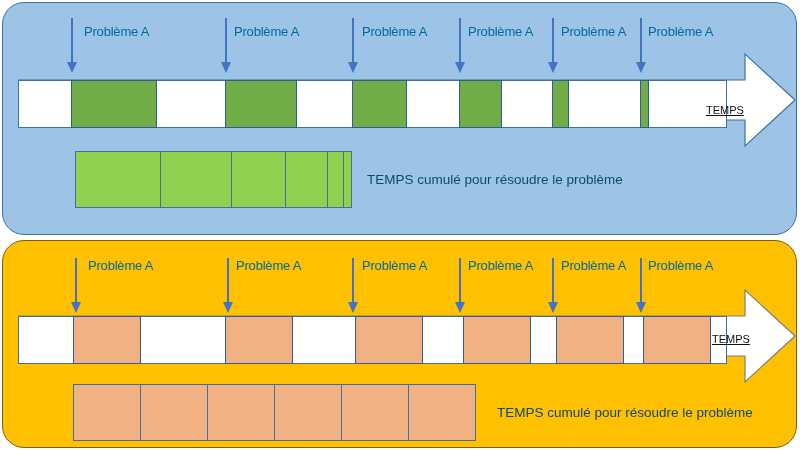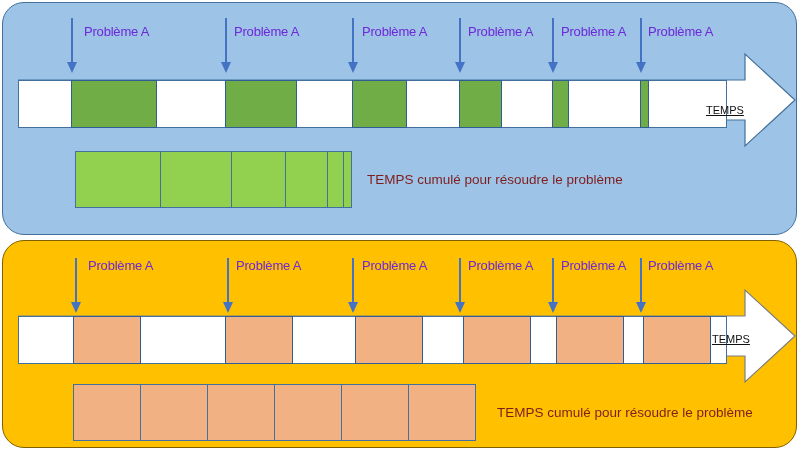--- a/index.html
+++ b/index.html
@@ -33,35 +33,35 @@
   .cum.peach{background:#F1B183;}
 
   
   .darrow{position:absolute;}
   .darrow svg{display:block;}
 
   
   .lbl{
     position:absolute;
     font-size:13px;
-    color:#6d28d9;
+    color:#0369a1;
     white-space:nowrap;
     letter-spacing:-0.2px;
   }
   .temps{
     position:absolute;
     font-size:11px;
     color:#111111;
     white-space:nowrap;
     text-decoration:underline;
   }
   .cumlabel{
     position:absolute;
     font-size:13.5px;
-    color:#7f1d1d;
+    color:#0c4a6e;
     white-space:nowrap;
   }
 </style>
 </head>
 <body>
 
 <div class="stage">
 
   <div class="panel blue"></div>
 

